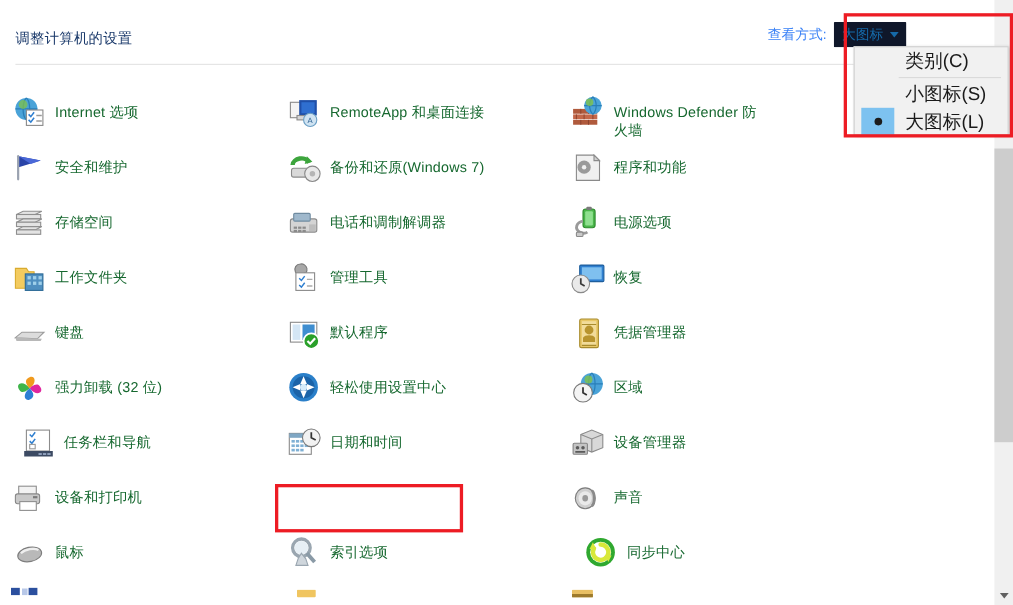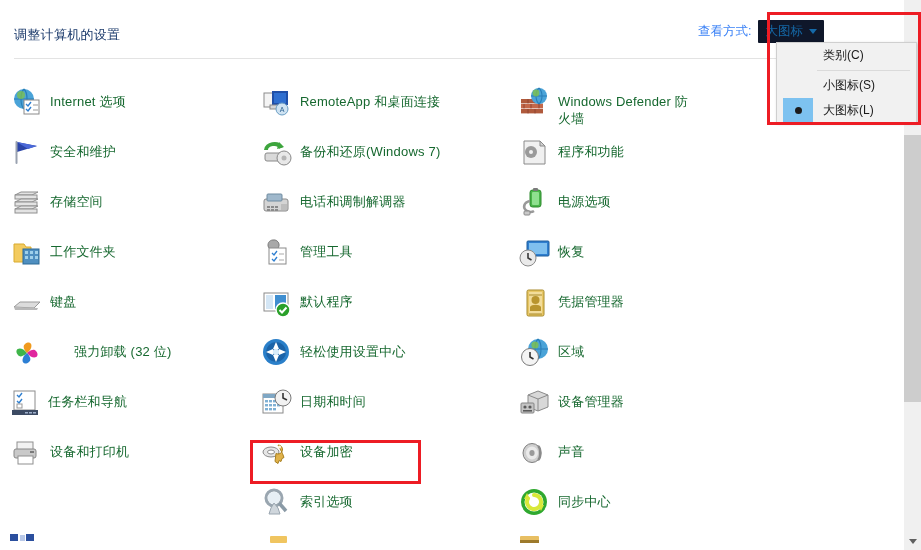--- a/index.html
+++ b/index.html
@@ -39,21 +39,21 @@
 
   
   #viewby-menu {
     position:absolute; left:776px; top:42px; width:141px; height:81px;
     background:#f1f1f1; border:1px solid #cfcfcf;
     box-shadow:1px 1px 3px rgba(0,0,0,.18);
     z-index:40;
   }
   .menu-item {
     position:relative; height:25px; display:flex; align-items:center;
-    font-size:12px; color:#1a1a1a; cursor:pointer; padding-left:46px;
+    font-size:17px; color:#1a1a1a; cursor:pointer; padding-left:46px;
     white-space:nowrap;
   }
   #menu-sep { height:1px; background:#dadada; margin:2px 6px 2px 40px; }
   #menu-radio-cell {
     position:absolute; left:6px; top:0px; width:30px; height:25px;
     background:#7dc2f0; display:flex; align-items:center; justify-content:center;
   }
   #menu-radio-dot { width:7px;height:7px;border-radius:50%;background:#1c1c1c; }
 
   
@@ -165,32 +165,32 @@
         </svg></span>
       <span class="cp-label">工作文件夹</span>
     </div>
     <div class="cp-item" style="left: 10px; top: 200px;">
       <span class="cp-icon"><svg width="34" height="34" viewBox="0 0 34 34">
           <path d="M4 21l6-5h20l-6 6z" fill="#dcdcdc" stroke="#9a9a9a"></path>
           <path d="M4 21l24 1-1 2H5z" fill="#b8b8b8"></path>
         </svg></span>
       <span class="cp-label">键盘</span>
     </div>
-    <div class="cp-item" style="left: 10px; top: 250px; gap: 24px;">
+    <div class="cp-item" style="left: 10px; top: 250px;">
       <span class="cp-icon"><svg width="34" height="34" viewBox="0 0 34 34">
           <g>
             <path d="M17 17c-6-8-14-4-9 2 3 4 9-2 9-2z" fill="#3fb54a"></path>
             <path d="M17 17c8-6 4-14-2-9-4 3 2 9 2 9z" fill="#f09a1e"></path>
             <path d="M17 17c6 8 14 4 9-2-3-4-9 2-9 2z" fill="#e0269e"></path>
             <path d="M17 17c-8 6-4 14 2 9 4-3-2-9-2-9z" fill="#2d7fd4"></path>
           </g>
         </svg></span>
       <span class="cp-label">强力卸载 (32 位)</span>
     </div>
-    <div class="cp-item" style="left: 8px; top: 300px;">
+    <div class="cp-item" style="left: 18px; top: 300px;">
       <span class="cp-icon"><svg width="34" height="34" viewBox="0 0 34 34">
           <rect x="6" y="5" width="21" height="19" fill="#fff" stroke="#8c8c8c"></rect>
           <path d="M9 9l2 2 3-4M9 15l2 2 3-4" stroke="#2f7fd0" fill="none" stroke-width="1.4"></path>
           <rect x="9" y="18" width="5" height="4" fill="none" stroke="#999"></rect>
           <rect x="4" y="24" width="26" height="5" fill="#3c4a63"></rect>
           <g fill="#9fb0cc">
             <rect x="17" y="26" width="3" height="1.5"></rect>
             <rect x="21" y="26" width="3" height="1.5"></rect>
             <rect x="25" y="26" width="3" height="1.5"></rect>
           </g>
@@ -198,20 +198,27 @@
       <span class="cp-label">任务栏和导航</span>
     </div>
     <div class="cp-item" style="left: 10px; top: 350px;">
       <span class="cp-icon"><svg width="34" height="34" viewBox="0 0 34 34">
           <rect x="7" y="6" width="16" height="8" fill="#f2f2f2" stroke="#8f8f8f"></rect>
           <rect x="4" y="13" width="22" height="9" rx="2" fill="#c9c9c9" stroke="#888"></rect>
           <rect x="8" y="20" width="15" height="8" fill="#fff" stroke="#8f8f8f"></rect>
           <rect x="20" y="15" width="4" height="2" fill="#7a7a7a"></rect>
         </svg></span>
       <span class="cp-label">设备和打印机</span>
+    </div>
+    <div class="cp-item" style="left: 10px; top: 400px;">
+      <span class="cp-icon"><svg width="34" height="34" viewBox="0 0 34 34">
+          <ellipse cx="17" cy="18" rx="11" ry="6.5" fill="#b9b9b9" stroke="#7d7d7d" transform="rotate(-12 17 18)"></ellipse>
+          <path d="M9 17c4-4 12-5 16-3" stroke="#efefef" fill="none" stroke-width="2"></path>
+        </svg></span>
+      <span class="cp-label">鼠标</span>
     </div>
     <div class="cp-item" style="left: 260px; top: 0px;">
       <span class="cp-icon"><svg width="34" height="34" viewBox="0 0 34 34">
           <rect x="4" y="7" width="16" height="14" fill="#f4f4f4" stroke="#8b8b8b"></rect>
           <rect x="12" y="5" width="16" height="14" fill="#1f4fa8"></rect>
           <path d="M14 7h12v10H14z" fill="#2f6fd0"></path>
           <rect x="10" y="19" width="14" height="4" fill="#d6d6d6" stroke="#8b8b8b"></rect>
           <circle cx="22" cy="23" r="6" fill="#cfe3f2" stroke="#6a9ec4"></circle>
           <text x="22" y="26" font-size="7" text-anchor="middle" fill="#2a5f8f">A</text>
         </svg></span>
@@ -291,29 +298,20 @@
             <rect x="17" y="18" width="3" height="2.4"></rect>
             <rect x="5" y="22" width="3" height="2.4"></rect>
             <rect x="9" y="22" width="3" height="2.4"></rect>
             <rect x="13" y="22" width="3" height="2.4"></rect>
           </g>
           <circle cx="23" cy="12" r="8" fill="#f2f2f2" stroke="#7a7a7a"></circle>
           <path d="M23 7v5l4 2" stroke="#333" stroke-width="1.6" fill="none"></path>
         </svg></span>
       <span class="cp-label">日期和时间</span>
     </div>
-    <div class="cp-item" style="left: 260px; top: 350px;">
-      <span class="cp-icon"><svg width="34" height="34" viewBox="0 0 34 34">
-          <ellipse cx="11" cy="16" rx="8" ry="5" fill="#e6e6e6" stroke="#8a8a8a"></ellipse>
-          <ellipse cx="11" cy="16" rx="3.5" ry="2" fill="#fff" stroke="#8a8a8a"></ellipse>
-          <path d="M18 9a4.5 4.5 0 1 1-2 8.5l-1 8 3 2 1-3 2 1 1-3 2-1-1.5-4z" fill="#e0b24a" stroke="#a87f20"></path>
-          <circle cx="19.5" cy="11" r="1.6" fill="#fff8dd"></circle>
-        </svg></span>
-      <span class="cp-label">设备加密</span>
-    </div>
     <div class="cp-item" style="left: 260px; top: 400px;">
       <span class="cp-icon"><svg width="34" height="34" viewBox="0 0 34 34">
           <circle cx="14" cy="12" r="8" fill="none" stroke="#9aa6b0" stroke-width="3"></circle>
           <circle cx="14" cy="12" r="6.2" fill="#dfeaf2" opacity=".75"></circle>
           <path d="M19 17l7 8" stroke="#8a9aa6" stroke-width="3.5"></path>
           <path d="M11 22l3-5 4 5 2 6H9z" fill="#cfd6dc" stroke="#9aa6b0"></path>
         </svg></span>
       <span class="cp-label">索引选项</span>
     </div>
     <div class="cp-item" style="left: 518px; top: 0px; width: 175px;">
@@ -396,21 +394,21 @@
     </div>
     <div class="cp-item" style="left: 518px; top: 350px;">
       <span class="cp-icon"><svg width="34" height="34" viewBox="0 0 34 34">
           <ellipse cx="14" cy="17" rx="9" ry="9.5" fill="#cfcfcf" stroke="#7d7d7d"></ellipse>
           <ellipse cx="14" cy="17" rx="6" ry="6.5" fill="#eaeaea"></ellipse>
           <ellipse cx="14" cy="17" rx="2.6" ry="3" fill="#9a9a9a"></ellipse>
           <path d="M20 10c3 2 3 12 0 14" stroke="#8a8a8a" stroke-width="2.6" fill="none"></path>
         </svg></span>
       <span class="cp-label">声音</span>
     </div>
-    <div class="cp-item" style="left: 518px; top: 400px; text-align: center;">
+    <div class="cp-item" style="left: 530px; top: 400px; text-align: center;">
       <span class="cp-icon"><svg width="34" height="34" viewBox="0 0 34 34">
           <circle cx="16" cy="16" r="13" fill="#2fa82f"></circle>
           <circle cx="16" cy="16" r="9.5" fill="#fff"></circle>
           <path d="M16 9a7 7 0 1 1-6 3.5" stroke="#d8e83a" stroke-width="4" fill="none" stroke-linecap="round"></path>
           <path d="M9 7l3 6-6 0z" fill="#d8e83a"></path>
           <path d="M23 25l-3-6 6 0z" fill="#d8e83a"></path>
         </svg></span>
       <span class="cp-label">同步中心</span>
     </div>
   </div>

